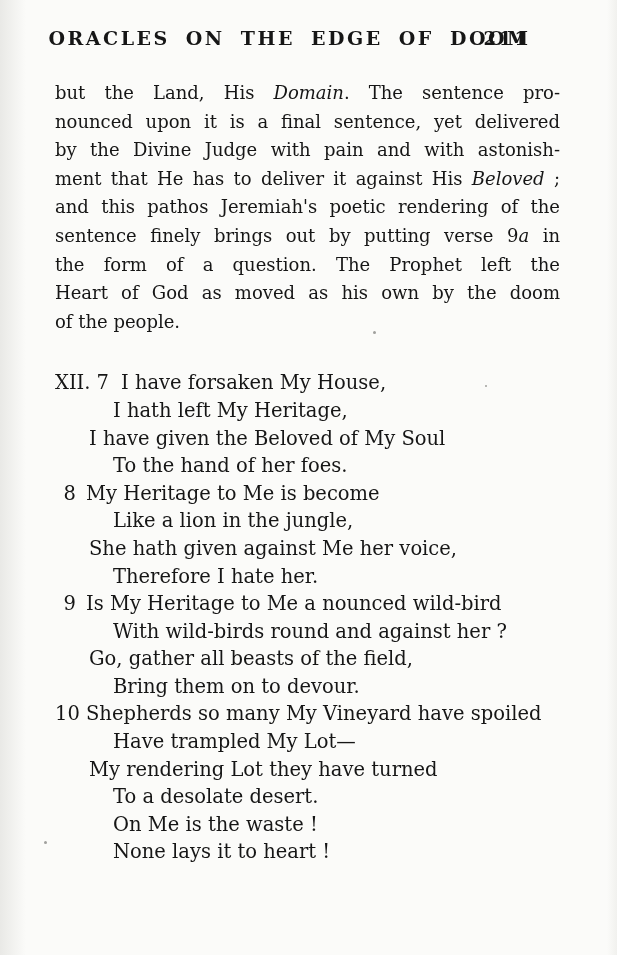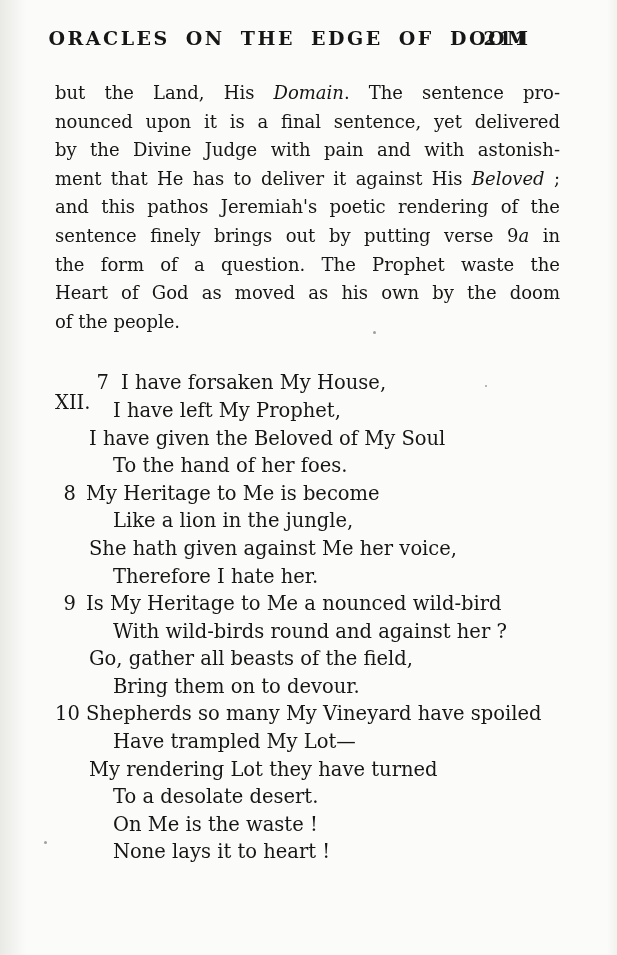--- a/index.html
+++ b/index.html
@@ -88,21 +88,20 @@
     font-feature-settings: "onum";
     font-variant-numeric: oldstyle-nums;
   }
   .vline.haschap .vnum {
     left: 40px;
     width: 14px;
   }
   .vchap {
     position: absolute;
     left: 0;
-    margin-top: 20px;
   }
   .speck {
     position: absolute;
     background: #6f6f6c;
     border-radius: 50%;
     opacity: 0.65;
   }
 </style>
 </head>
 <body>
@@ -114,28 +113,28 @@
     <span class="pagenum">211</span>
   </div>
 
   <div class="para" id="paragraph">
       <div class="pline"><span class="">but the Land, His </span><span class="it">Domain</span><span class="">. The sentence pro-</span></div>
       <div class="pline"><span class="">nounced upon it is a final sentence, yet delivered</span></div>
       <div class="pline"><span class="">by the Divine Judge with pain and with astonish-</span></div>
       <div class="pline"><span class="">ment that He has to deliver it against His </span><span class="it">Beloved</span><span class=""> ;</span></div>
       <div class="pline"><span class="">and this pathos Jeremiah's poetic rendering of the</span></div>
       <div class="pline"><span class="">sentence finely brings out by putting verse 9</span><span class="it">a</span><span class=""> in</span></div>
-      <div class="pline"><span class="">the form of a question. The Prophet waste the</span></div>
+      <div class="pline"><span class="">the form of a question. The Prophet left the</span></div>
       <div class="pline"><span class="">Heart of God as moved as his own by the doom</span></div>
       <div class="pline pline-last"><span class="">of the people.</span></div>
     </div>
 
   <div class="verse" id="verse">
       <div class="vline first haschap"><span class="vchap">XII.</span><span class="vnum">7</span><span>I have forsaken My House,</span></div>
-      <div class="vline deep"><span>I have left My Prophet,</span></div>
+      <div class="vline deep"><span>I hath left My Heritage,</span></div>
       <div class="vline mid"><span>I have given the Beloved of My Soul</span></div>
       <div class="vline deep"><span>To the hand of her foes.</span></div>
       <div class="vline first"><span class="vnum">8</span><span>My Heritage to Me is become</span></div>
       <div class="vline deep"><span>Like a lion in the jungle,</span></div>
       <div class="vline mid"><span>She hath given against Me her voice,</span></div>
       <div class="vline deep"><span>Therefore I hate her.</span></div>
       <div class="vline first"><span class="vnum">9</span><span>Is My Heritage to Me a nounced wild-bird</span></div>
       <div class="vline deep"><span>With wild-birds round and against her ?</span></div>
       <div class="vline mid"><span>Go, gather all beasts of the field,</span></div>
       <div class="vline deep"><span>Bring them on to devour.</span></div>

